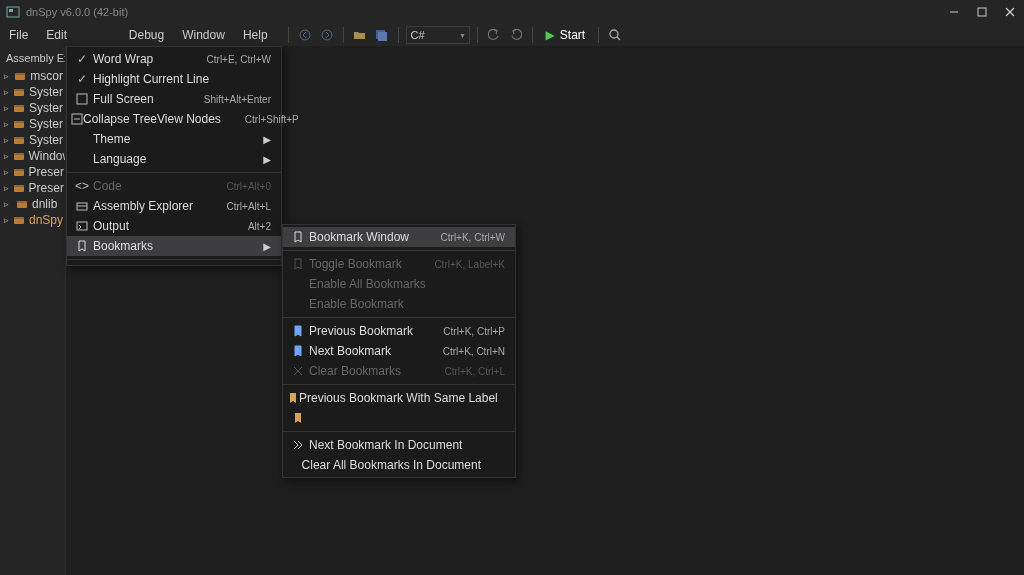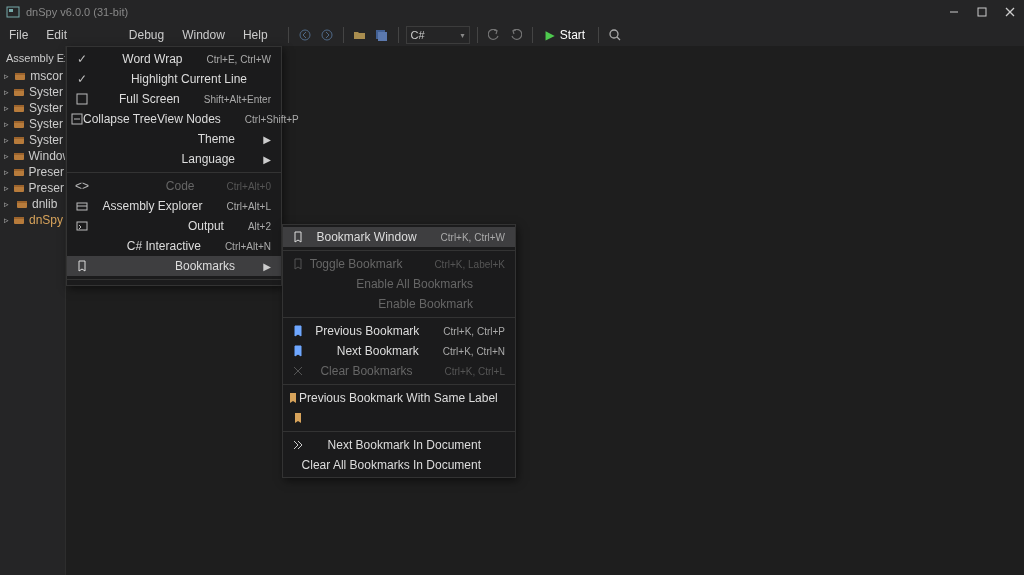--- a/index.html
+++ b/index.html
@@ -129,38 +129,38 @@
     color: #ddd;
     font-size: 12px;
   }
   .menu-row.highlight { background: #3e3e40; }
   .menu-row.disabled { color: #666; }
   .menu-row .micon {
     width: 22px;
     display:flex; align-items:center; justify-content:center;
     color: #bbb;
   }
-  .menu-row .mlabel { flex: 1; white-space: nowrap; padding-right: 24px; text-align: right;}
+  .menu-row .mlabel { flex: 1; white-space: nowrap; padding-right: 24px;}
   .menu-row .mshort { color: #aaa; font-size: 10px; }
   .menu-row.disabled .mshort { color: #555; margin-left: 8px;}
   .menu-row .marrow { width: 12px; text-align: right; font-size: 10px; color:#ccc;}
   .menu-sep { height:1px; background:#333; margin:3px 0;}
   svg { display:block; }
 </style>
 </head>
 <body>
 
 <div class="titlebar">
   <span class="icon">
     <svg width="14" height="14" viewBox="0 0 14 14">
         <rect x="1" y="2" width="12" height="10" fill="none" stroke="#7aa" stroke-width="1"></rect>
         <rect x="3" y="4" width="4" height="3" fill="#7aa"></rect>
       </svg>
   </span>
-  <span>dnSpy v6.0.0 (31-bit)</span>
+  <span>dnSpy v6.0.0 (42-bit)</span>
   <div class="titlebar-spacer"></div>
   <div class="winbtn">
       <svg width="10" height="10">
         <line x1="1" y1="5" x2="9" y2="5" stroke="#ccc" stroke-width="1"></line>
       </svg>
     </div>
   <div class="winbtn">
       <svg width="10" height="10">
         <rect x="1" y="1" width="8" height="8" fill="none" stroke="#ccc" stroke-width="1"></rect>
       </svg>
@@ -408,25 +408,20 @@
   <div class="menu-row">
       <span class="micon">
         <svg width="12" height="12">
           <rect x="1" y="2" width="10" height="8" fill="none" stroke="#bbb"></rect>
           <path d="M3 5 L5 7 L3 9" fill="none" stroke="#bbb"></path>
         </svg>
       </span>
       <span class="mlabel">Output</span>
       <span class="mshort">Alt+2</span>
     </div>
-  <div class="menu-row">
-      <span class="micon"></span>
-      <span class="mlabel">C# Interactive</span>
-      <span class="mshort">Ctrl+Alt+N</span>
-    </div>
   <div class="menu-row highlight">
       <span class="micon">
         <svg width="12" height="12">
           <path d="M3 1 h6 v10 l-3 -2 l-3 2 z" fill="none" stroke="#ddd"></path>
         </svg>
       </span>
       <span class="mlabel">Bookmarks</span>
       <span class="marrow">▶</span>
     </div>
   <div class="menu-sep"></div>

